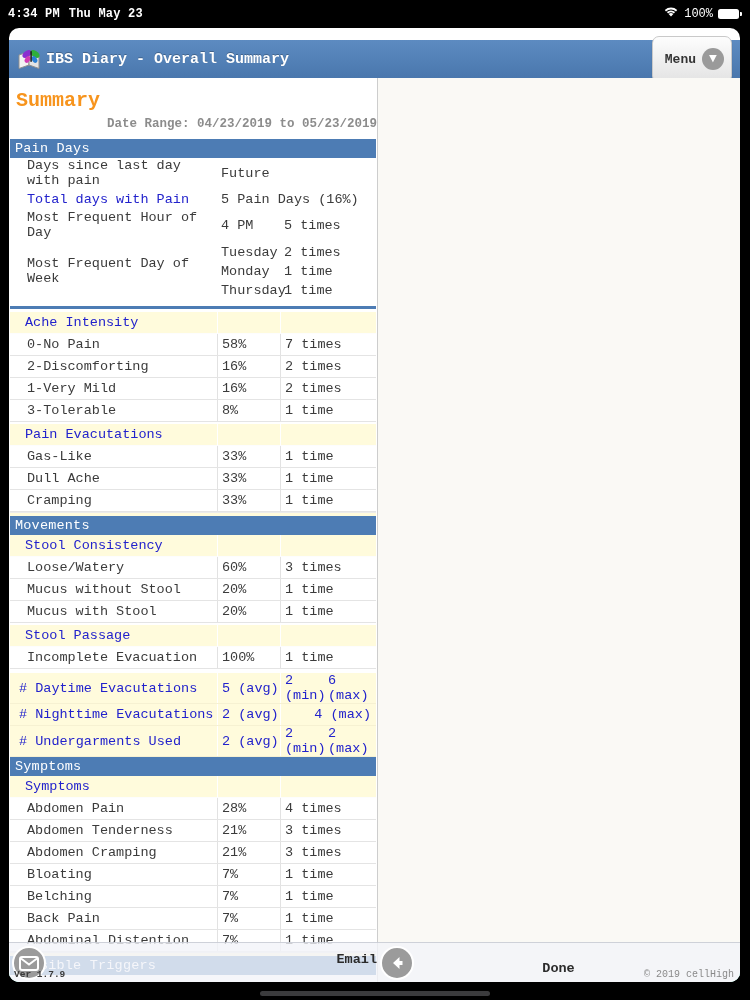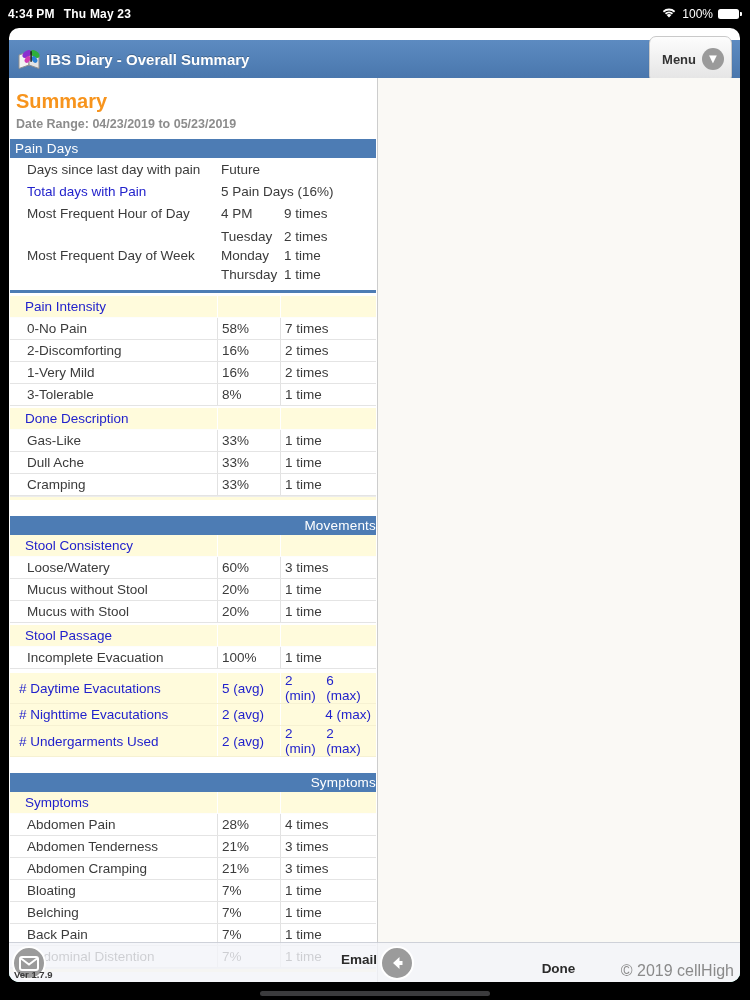--- a/index.html
+++ b/index.html
@@ -1,18 +1,18 @@
 <!DOCTYPE html>
 <html><head>
 <meta charset="utf-8">
 <style>
   * { margin:0; padding:0; box-sizing:border-box; }
   html,body { width:750px; height:1000px; background:#000; overflow:hidden;
               font-family:"Liberation Sans", sans-serif; }
-  .screen { position:absolute; width:750px; height:1000px; background:#000; }
+  .screen { position:absolute; width:750px; height:1000px; background:#000;font-family:Liberation Mono, monospace; }
 
   
   .status-bar { position:absolute; top:0; left:0; width:750px; height:28px;
     display:flex; align-items:center; justify-content:space-between;
     color:#fff; font-size:12px; padding:0 8px; }
   .sb-left { display:flex; gap:9px; font-weight:bold; letter-spacing:.2px; }
   .sb-right { display:flex; align-items:center; gap:5px; }
   .battery-body { width:21px; height:10px; border-radius:2.5px; background:#fff; }
   .battery-tip { width:2px; height:4px; background:#fff; border-radius:0 1px 1px 0; margin-left:1px; }
 
@@ -34,27 +34,27 @@
     color:#fff; font-size:13px; line-height:21px; text-align:center; }
 
   
   .content { position:absolute; left:0; top:50px; width:731px; height:904px; background:#5eead4; }
   .right-panel { position:absolute; left:368px; top:0; width:363px; height:904px;
     background:#faf9f5; border-left:1px solid #cdcdcd; }
   .left-panel { position:absolute; left:0; top:0; width:368px; height:904px;
     background:#fff; overflow:hidden; }
 
   .summary-title { margin:11px 0 0 7px; color:#f7941d; font-size:20px; font-weight:bold; line-height:24px; }
-  .date-range { margin:4px 0 7px 7px; color:#8c8c8c; font-size:12.5px; font-weight:bold; line-height:15px; }
+  .date-range { margin:4px 0 7px 7px; color:#8c8c8c; font-size:12.5px; font-weight:bold; line-height:15px;text-align:right; }
 
   .tbl { margin-left:1px; width:366px; }
 
   .sec-bar { height:19px; line-height:19px; background:#4d7cb4; color:#fff;
     font-size:13.5px; padding-left:5px; letter-spacing:.2px; }
-  .sec-bar.gap { margin-top:16px;text-align:right; }
+  .sec-bar.gap { margin-top:0; }
 
   .row { display:grid; grid-template-columns:207px 63px 1fr; min-height:22px;
     align-items:center; font-size:13.5px; color:#3b3b3b; background:#fff;
     border-bottom:1px solid #e4e4e4; }
   .row .c1 { padding-left:17px; }
   .row .c2 { padding-left:4px; border-left:1px solid #e2e2e2; align-self:stretch; display:flex; align-items:center; }
   .row .c3 { padding-left:4px; border-left:1px solid #e2e2e2; align-self:stretch; display:flex; align-items:center; }
   .row.nosep { border-bottom:none; }
   .row.nosep .c2, .row.nosep .c3 { border-left:none; }
   .row.span2 { grid-template-columns:207px 1fr; }
@@ -86,21 +86,21 @@
     display:flex; align-items:center; justify-content:flex-end; }
   .tb-half-right { position:absolute; left:368px; top:9px; width:363px; height:33px;
     display:flex; align-items:center; justify-content:center; }
   .tb-label { font-size:13.5px; font-weight:bold; color:#2b2b2b; }
   .tb-circle { position:absolute; top:3px; width:34px; height:34px; border-radius:50%;
     background:#9b9b9b; border:2px solid #fff; display:flex; align-items:center;
     justify-content:center; cursor:pointer; }
   .tb-circle.email { left:3px; }
   .tb-circle.back { left:371px; }
   .tb-version { position:absolute; left:5px; bottom:2px; font-size:9.5px; font-weight:bold; color:#3a3a3a; }
-  .tb-copyright { position:absolute; right:6px; bottom:2px; font-size:16px; color:#8a8a8a; }
+  .tb-copyright { position:absolute; right:6px; bottom:2px; font-size:10px; color:#8a8a8a; }
 
   .home-indicator { position:absolute; left:50%; transform:translateX(-50%);
     bottom:4px; width:230px; height:5px; border-radius:3px; background:#3b3b3d; }
 </style>
 </head>
 <body>
 
 <div class="screen">
 
   <div class="status-bar">
@@ -157,38 +157,38 @@
               <div class="c1">Days since last day with pain</div>
               <div class="c2">Future</div>
             </div>
             <div class="row nosep span2">
               <div class="c1 link">Total days with Pain</div>
               <div class="c2">5 Pain Days (16%)</div>
             </div>
             <div class="row nosep">
               <div class="c1">Most Frequent Hour of Day</div>
               <div class="c2">4 PM</div>
-              <div class="c3">9 times</div>
+              <div class="c3">5 times</div>
             </div>
             <div class="row multi nosep">
               <div class="c1">Most Frequent Day of Week</div>
               <div class="c2">
                 <div>Tuesday</div>
                 <div>Monday</div>
                 <div>Thursday</div>
               </div>
               <div class="c3">
                 <div>2 times</div>
                 <div>1 time</div>
                 <div>1 time</div>
               </div>
             </div>
             <div class="divider"></div>
             <div class="row sub">
-              <div class="c1 link">Pain Intensity</div>
+              <div class="c1 link">Ache Intensity</div>
               <div class="c2"></div>
               <div class="c3"></div>
             </div>
             <div class="row">
               <div class="c1">0-No Pain</div>
               <div class="c2">58%</div>
               <div class="c3">7 times</div>
             </div>
             <div class="row">
               <div class="c1">2-Discomforting</div>
@@ -199,21 +199,21 @@
               <div class="c1">1-Very Mild</div>
               <div class="c2">16%</div>
               <div class="c3">2 times</div>
             </div>
             <div class="row">
               <div class="c1">3-Tolerable</div>
               <div class="c2">8%</div>
               <div class="c3">1 time</div>
             </div>
             <div class="row sub gap">
-              <div class="c1 link">Done Description</div>
+              <div class="c1 link">Pain Evacutations</div>
               <div class="c2"></div>
               <div class="c3"></div>
             </div>
             <div class="row">
               <div class="c1">Gas-Like</div>
               <div class="c2">33%</div>
               <div class="c3">1 time</div>
             </div>
             <div class="row">
               <div class="c1">Dull Ache</div>

